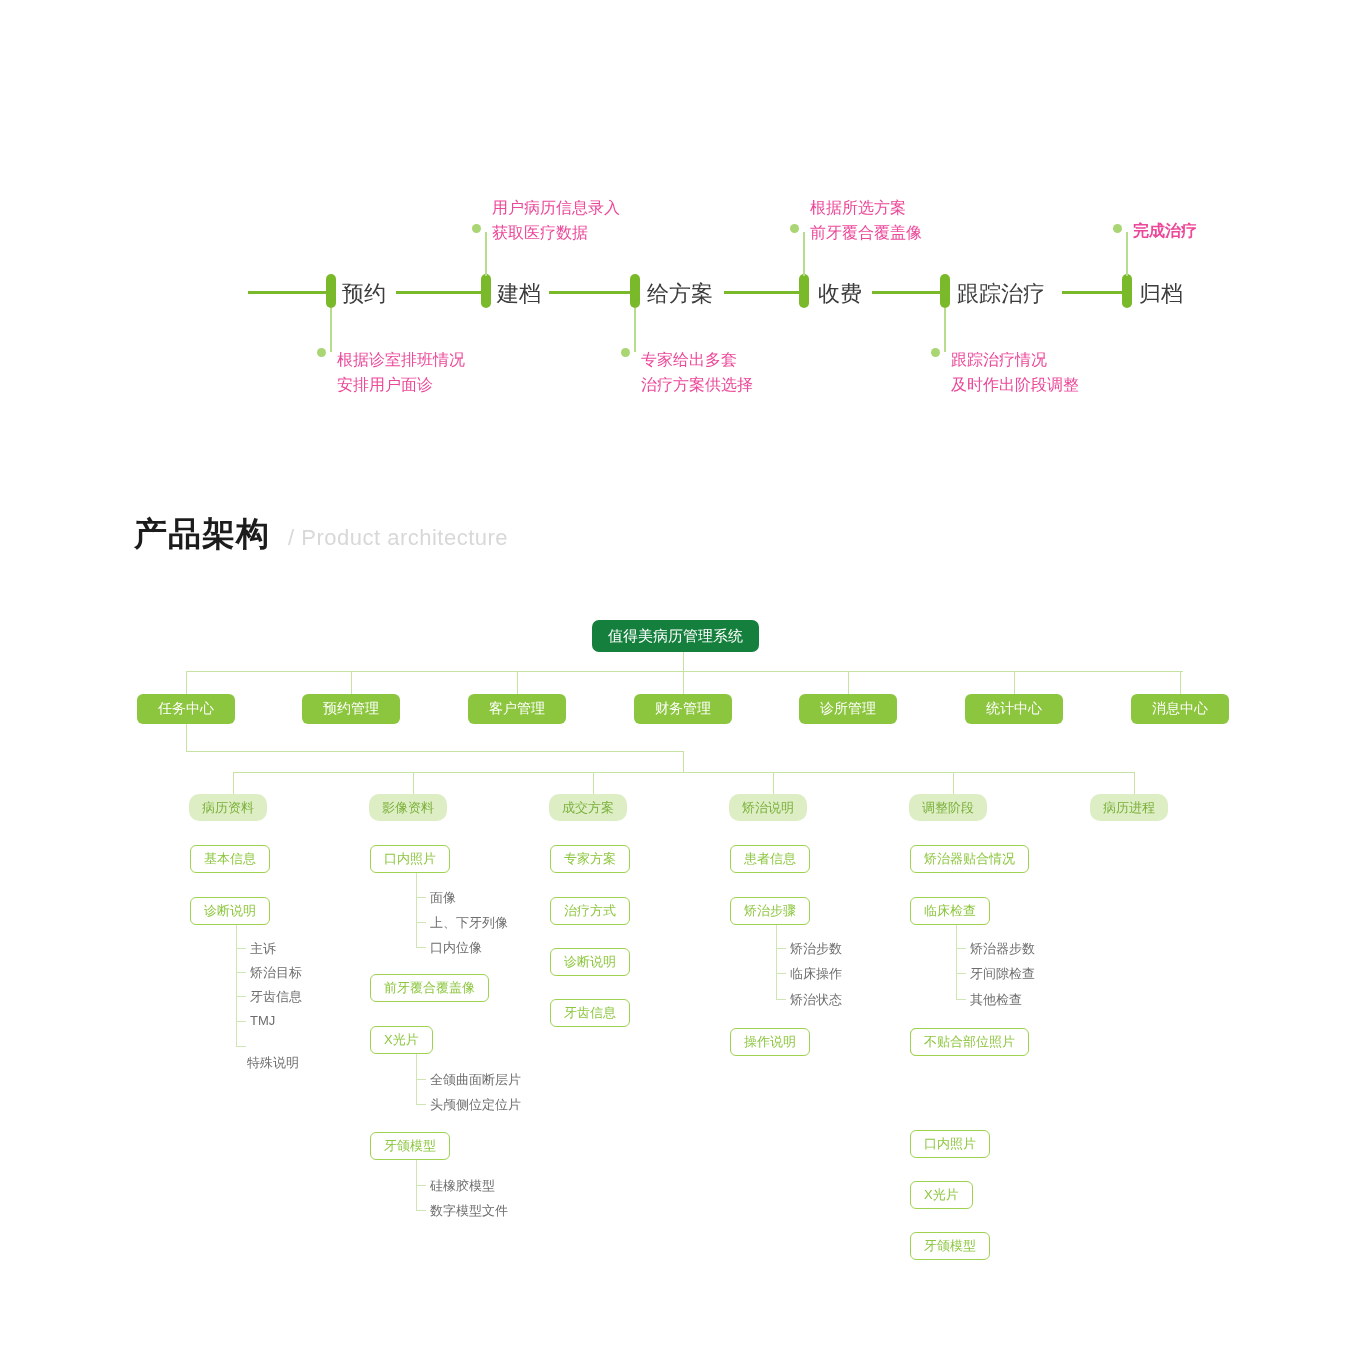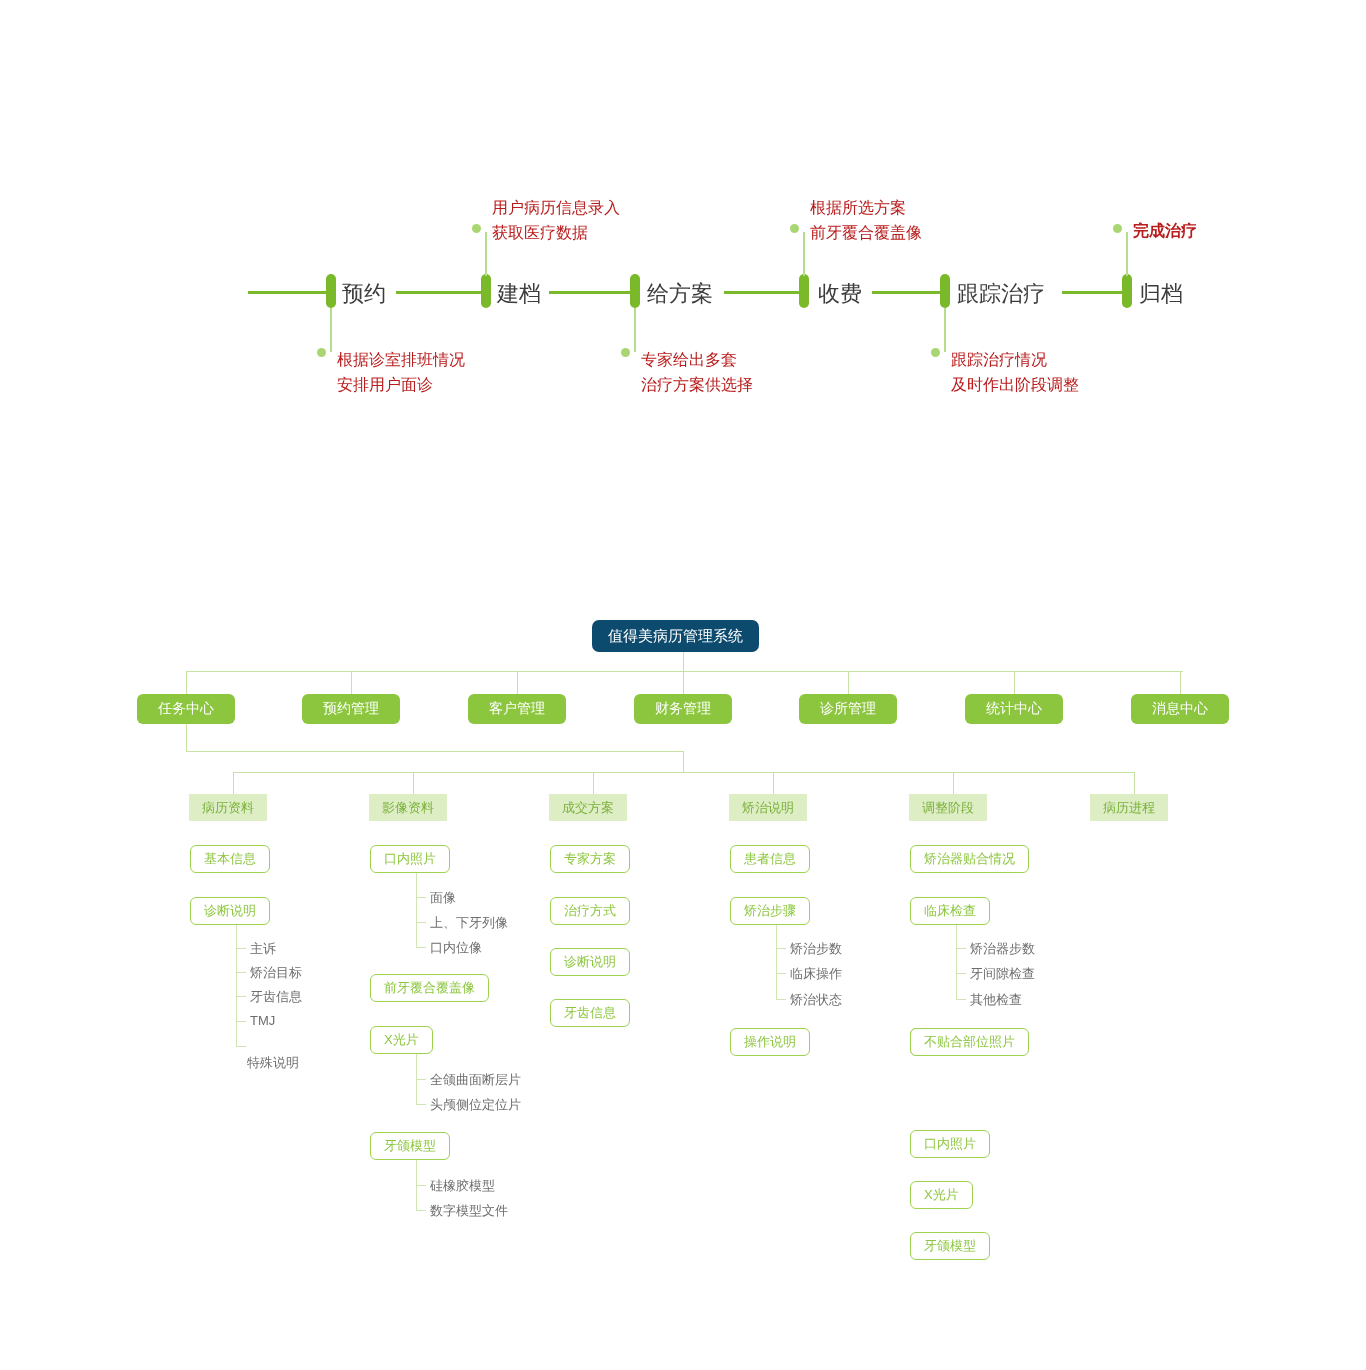--- a/index.html
+++ b/index.html
@@ -90,49 +90,49 @@
     white-space: nowrap;
   }
   .stub {
     position: absolute; width: 2px; background: #b7dc8c;
   }
   .stub-dot {
     position: absolute; width: 9px; height: 9px; border-radius: 50%;
     background: #aad573;
   }
   .note {
-    position: absolute; font-size: 16px; color: #b91c1c;
+    position: absolute; font-size: 16px; color: #ec4899;
     line-height: 25px; white-space: nowrap;
   }
 
   
   #arch { position: absolute; left: 0; top: 0; width: 1366px; height: 1370px; }
   .conn { position: absolute; background: #c7e3a3; }
   .conn.h { height: 1px; }
   .conn.v { width: 1px; }
   .conn.leafline { background: #cfe5b4; }
 
   .node {
     position: absolute;
     display: flex; align-items: center; justify-content: center;
     white-space: nowrap;
   }
   .n-root {
-    background: #0c4a6e; color: #ffffff;
+    background: #15803d; color: #ffffff;
     border-radius: 7px; font-size: 15px;
     height: 32px; padding: 0 16px;
   }
   .n-l2 {
     background: #8cc63e; color: #ffffff;
     border-radius: 6px; font-size: 14px;
     height: 30px; width: 98px;
   }
   .n-l3 {
     background: #ddeec5; color: #7bb03a;
-    border-radius: 0; font-size: 13px;
+    border-radius: 10px; font-size: 13px;
     height: 27px; padding: 0 13px;
   }
   .n-l4 {
     background: #ffffff; color: #8cc63e;
     border: 1px solid #9fd24f; border-radius: 6px;
     font-size: 13px; height: 28px; padding: 0 13px;
   }
   .leaf {
     position: absolute; font-size: 13px; color: #6d6d6d;
     white-space: nowrap;
@@ -203,20 +203,24 @@
       <div>及时作出阶段调整</div>
     </div>
 
     <div class="stub" style="left:1126px; top:232px; height:44px;"></div>
     <div class="stub-dot" style="left:1113px; top:224px;"></div>
     <div class="note" style="left:1133px; top:218px;font-weight:bold;">
       <div>完成治疗</div>
     </div>
   </div>
 
+  <div class="section-head" id="head-arch">
+    <span class="cn">产品架构</span>
+    <span class="en">/ Product architecture</span>
+  </div>
 
   <div id="arch">
 
     <div class="node n-root" style="left:592px; top:620px;">值得美病历管理系统</div>
 
     <div class="conn v" style="left:683px; top:652px; height:20px;"></div>
     <div class="conn h" style="left:186px; top:671px; width:997px;"></div>
 
     <div class="conn v" style="left:186px; top:671px; height:23px;"></div>
     <div class="conn v" style="left:351px; top:671px; height:23px;"></div>

